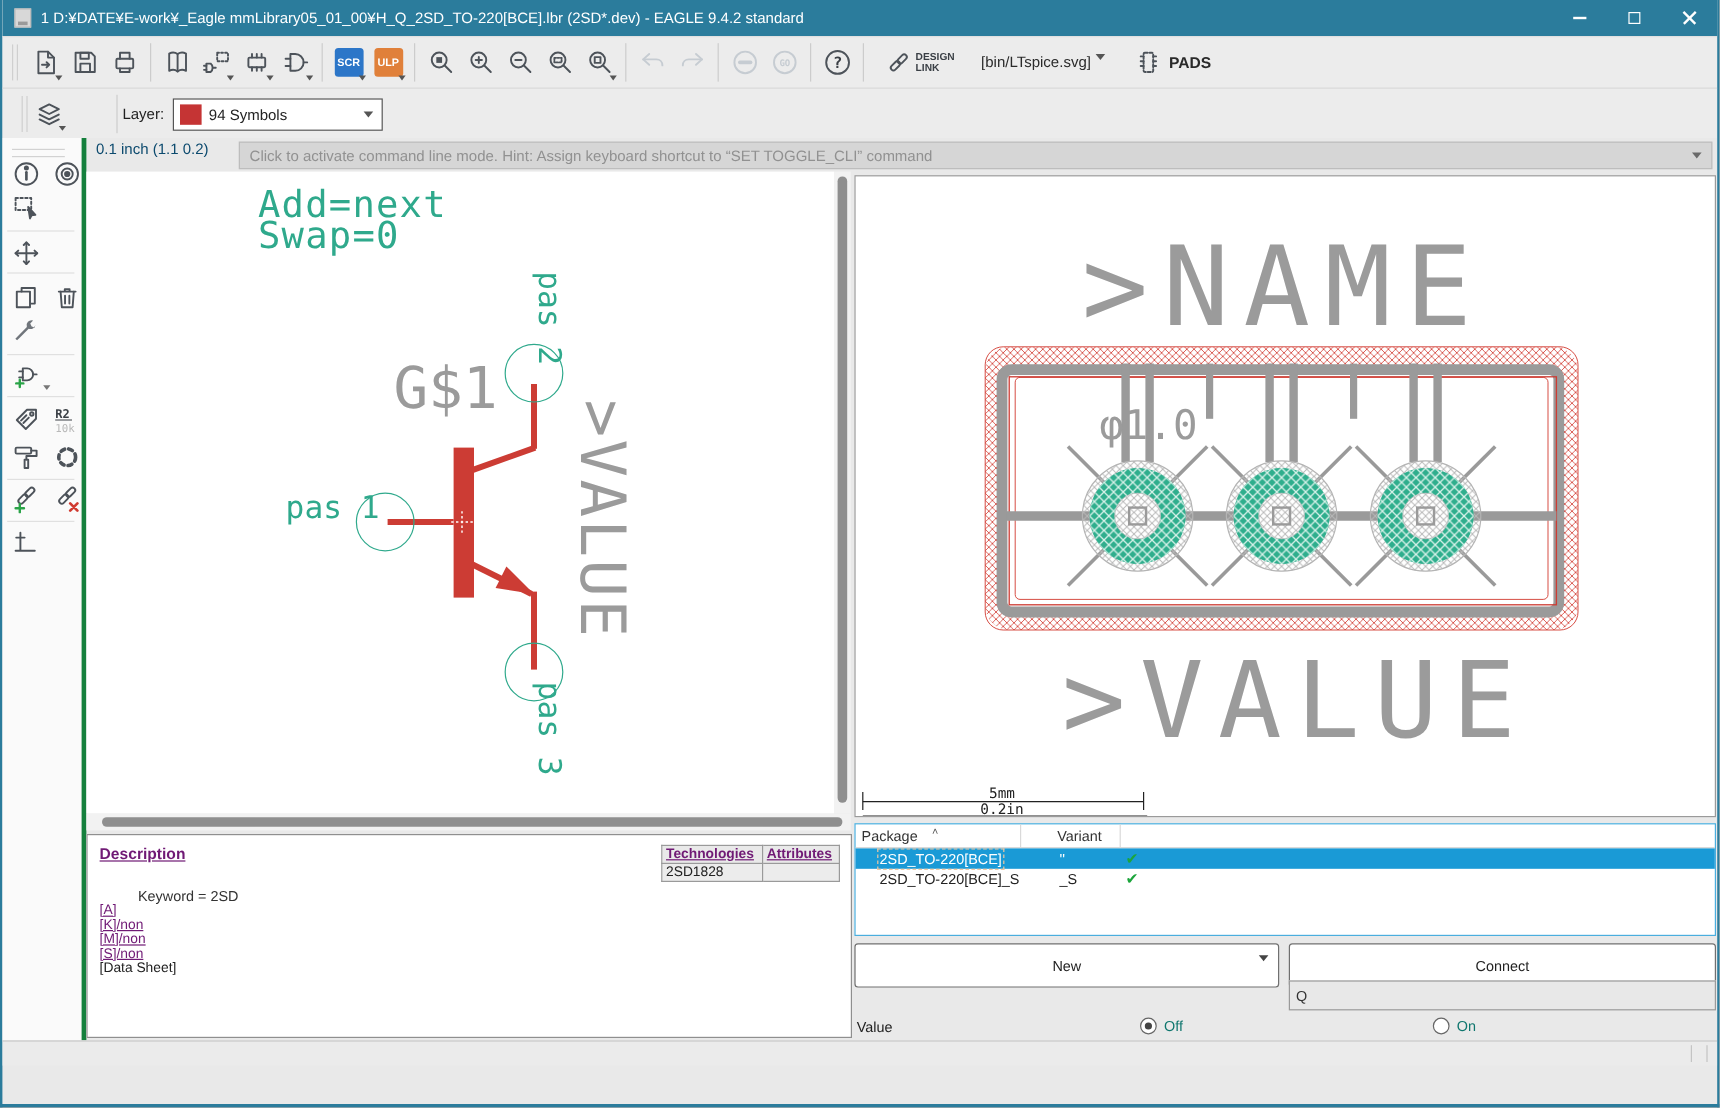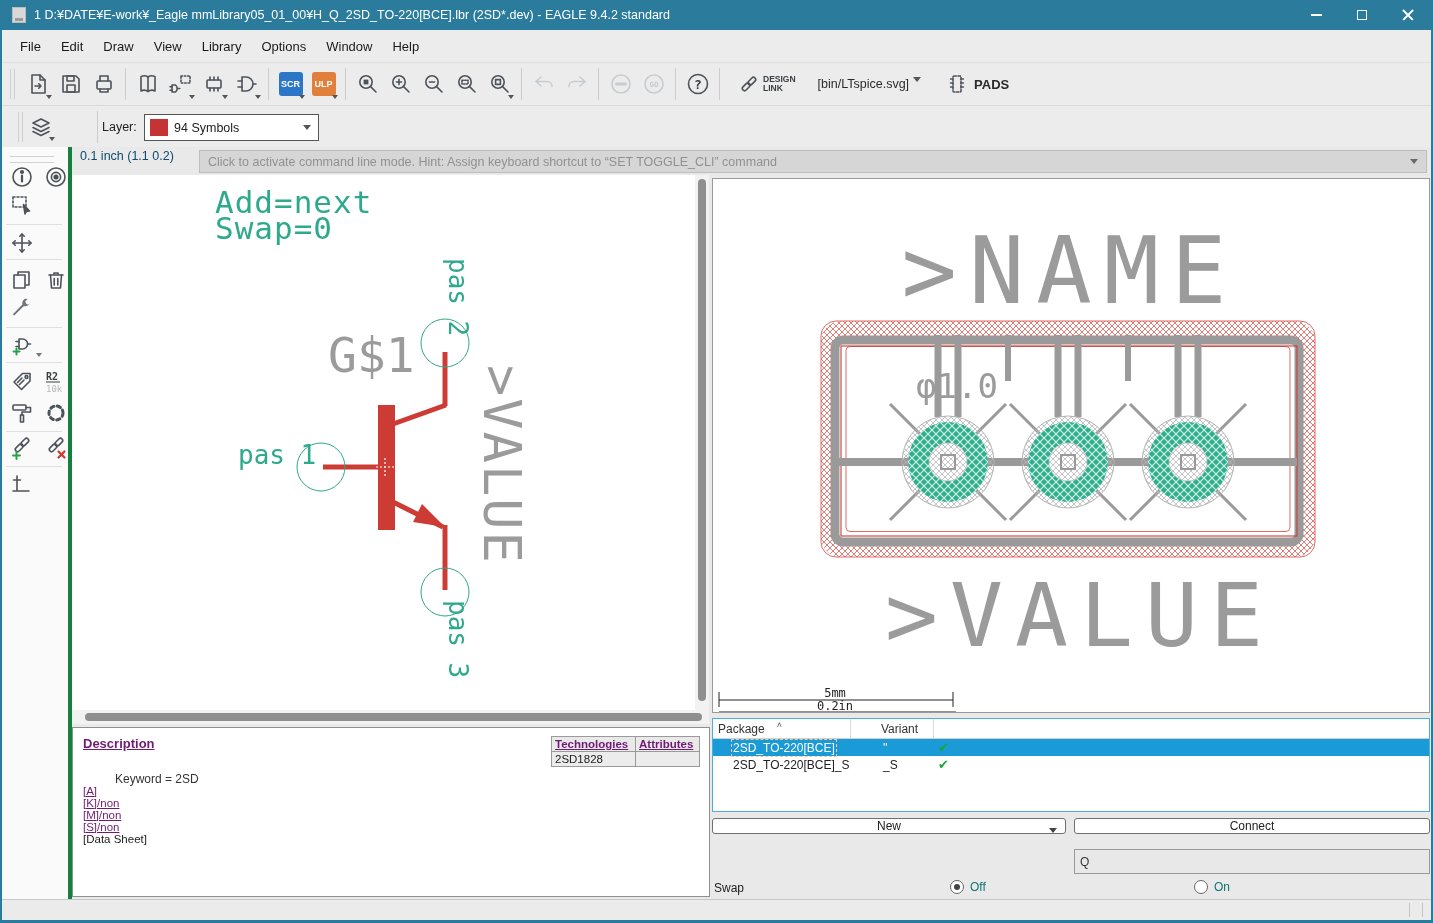--- a/index.html
+++ b/index.html
@@ -87,21 +87,21 @@
   .pt-c2 { width:83px; padding-left:30px; border-right:1px solid #d9d9d9; height:100%; display:flex; align-items:center; }
   .pt-row { display:flex; height:17px; align-items:center; }
   .pt-row .n { width:138px; padding-left:20px; }
   .pt-row .v { width:83px; padding-left:32px; }
   .pt-row .ck { padding-left:4px; color:#1ca53c; font-size:13px; }
   .pt-sel { background:#1a9ad6; color:#fff; }
   .pt-sel .n span { outline:1px dashed #f0c8a0; outline-offset:1px; }
   .sortcaret { font-size:9px; color:#555; margin-left:12px; transform:translateY(-4px); }
 
   
-  .btn { position:absolute; height:16px; background:#fff; border:1px solid #707070; border-radius:3px; display:flex; align-items:center; justify-content:center; font-size:12px; color:#222; }
+  .btn { position:absolute; height:37px; background:#fff; border:1px solid #707070; border-radius:3px; display:flex; align-items:center; justify-content:center; font-size:12px; color:#222; }
   .btn .dd2 { position:absolute; right:8px; top:9px; width:0;height:0;border-left:4px solid transparent;border-right:4px solid transparent;border-top:5px solid #444; }
   .qfield { position:absolute; left:1072px; top:702px; width:356px; height:25px; background:#e8e8e8; border:1px solid #9a9a9a; display:flex; align-items:center; padding-left:5px; font-size:12px; color:#333; }
   .vlabel { position:absolute; left:712px; top:734px; font-size:12px; color:#222; }
   .radio { position:absolute; display:flex; align-items:center; gap:6px; font-size:12px; color:#0f766e; }
   .rdot { width:14px; height:14px; border:1px solid #666; border-radius:50%; background:#fff; display:flex; align-items:center; justify-content:center; }
   .rdot.on::after { content:""; width:6px; height:6px; border-radius:50%; background:#444; }
 
   .statusbar { height:21px; background:#ebebeb; border-top:1px solid #c8c8c8; position:relative; }
   .grip { position:absolute; right:8px; top:3px; width:14px; height:14px; border-left:1px solid #c4c4c4; border-right:1px solid #c4c4c4; }
 
@@ -123,30 +123,20 @@
         </div>
       <div class="wbtn">
           <div class="glyph-max"></div>
         </div>
       <div class="wbtn">
           <div class="glyph-close"></div>
         </div>
     </div>
   </div>
 
-  <div class="menubar">
-    <span class="menuitem">File</span>
-    <span class="menuitem">Edit</span>
-    <span class="menuitem">Draw</span>
-    <span class="menuitem">View</span>
-    <span class="menuitem">Library</span>
-    <span class="menuitem">Options</span>
-    <span class="menuitem">Window</span>
-    <span class="menuitem">Help</span>
-  </div>
 
   <div class="toolbar">
     <div class="thandle"></div>
     <div class="tbtn">
         <svg class="ic" width="24" height="24">
           <path d="M6 3h8l5 5v13H6z"></path>
           <path d="M14 3v5h5"></path>
           <path d="M9 14h6m0 0l-2.2-2.2M15 14l-2.2 2.2"></path>
         </svg>
         <div class="dd"></div>
@@ -548,21 +538,21 @@
     <div class="btn" style="left:710px;top:671px;width:354px">
         <span>New</span>
         <div class="dd2"></div>
       </div>
     <div class="btn" style="left:1072px;top:671px;width:356px">
         <span>Connect</span>
       </div>
     <div class="qfield">
         <span>Q</span>
       </div>
-    <div class="vlabel">Swap</div>
+    <div class="vlabel">Value</div>
     <div class="radio" style="left:948px;top:733px">
         <span class="rdot on"></span>
         <span>Off</span>
       </div>
     <div class="radio" style="left:1192px;top:733px">
         <span class="rdot"></span>
         <span>On</span>
       </div>
   </div>
 

